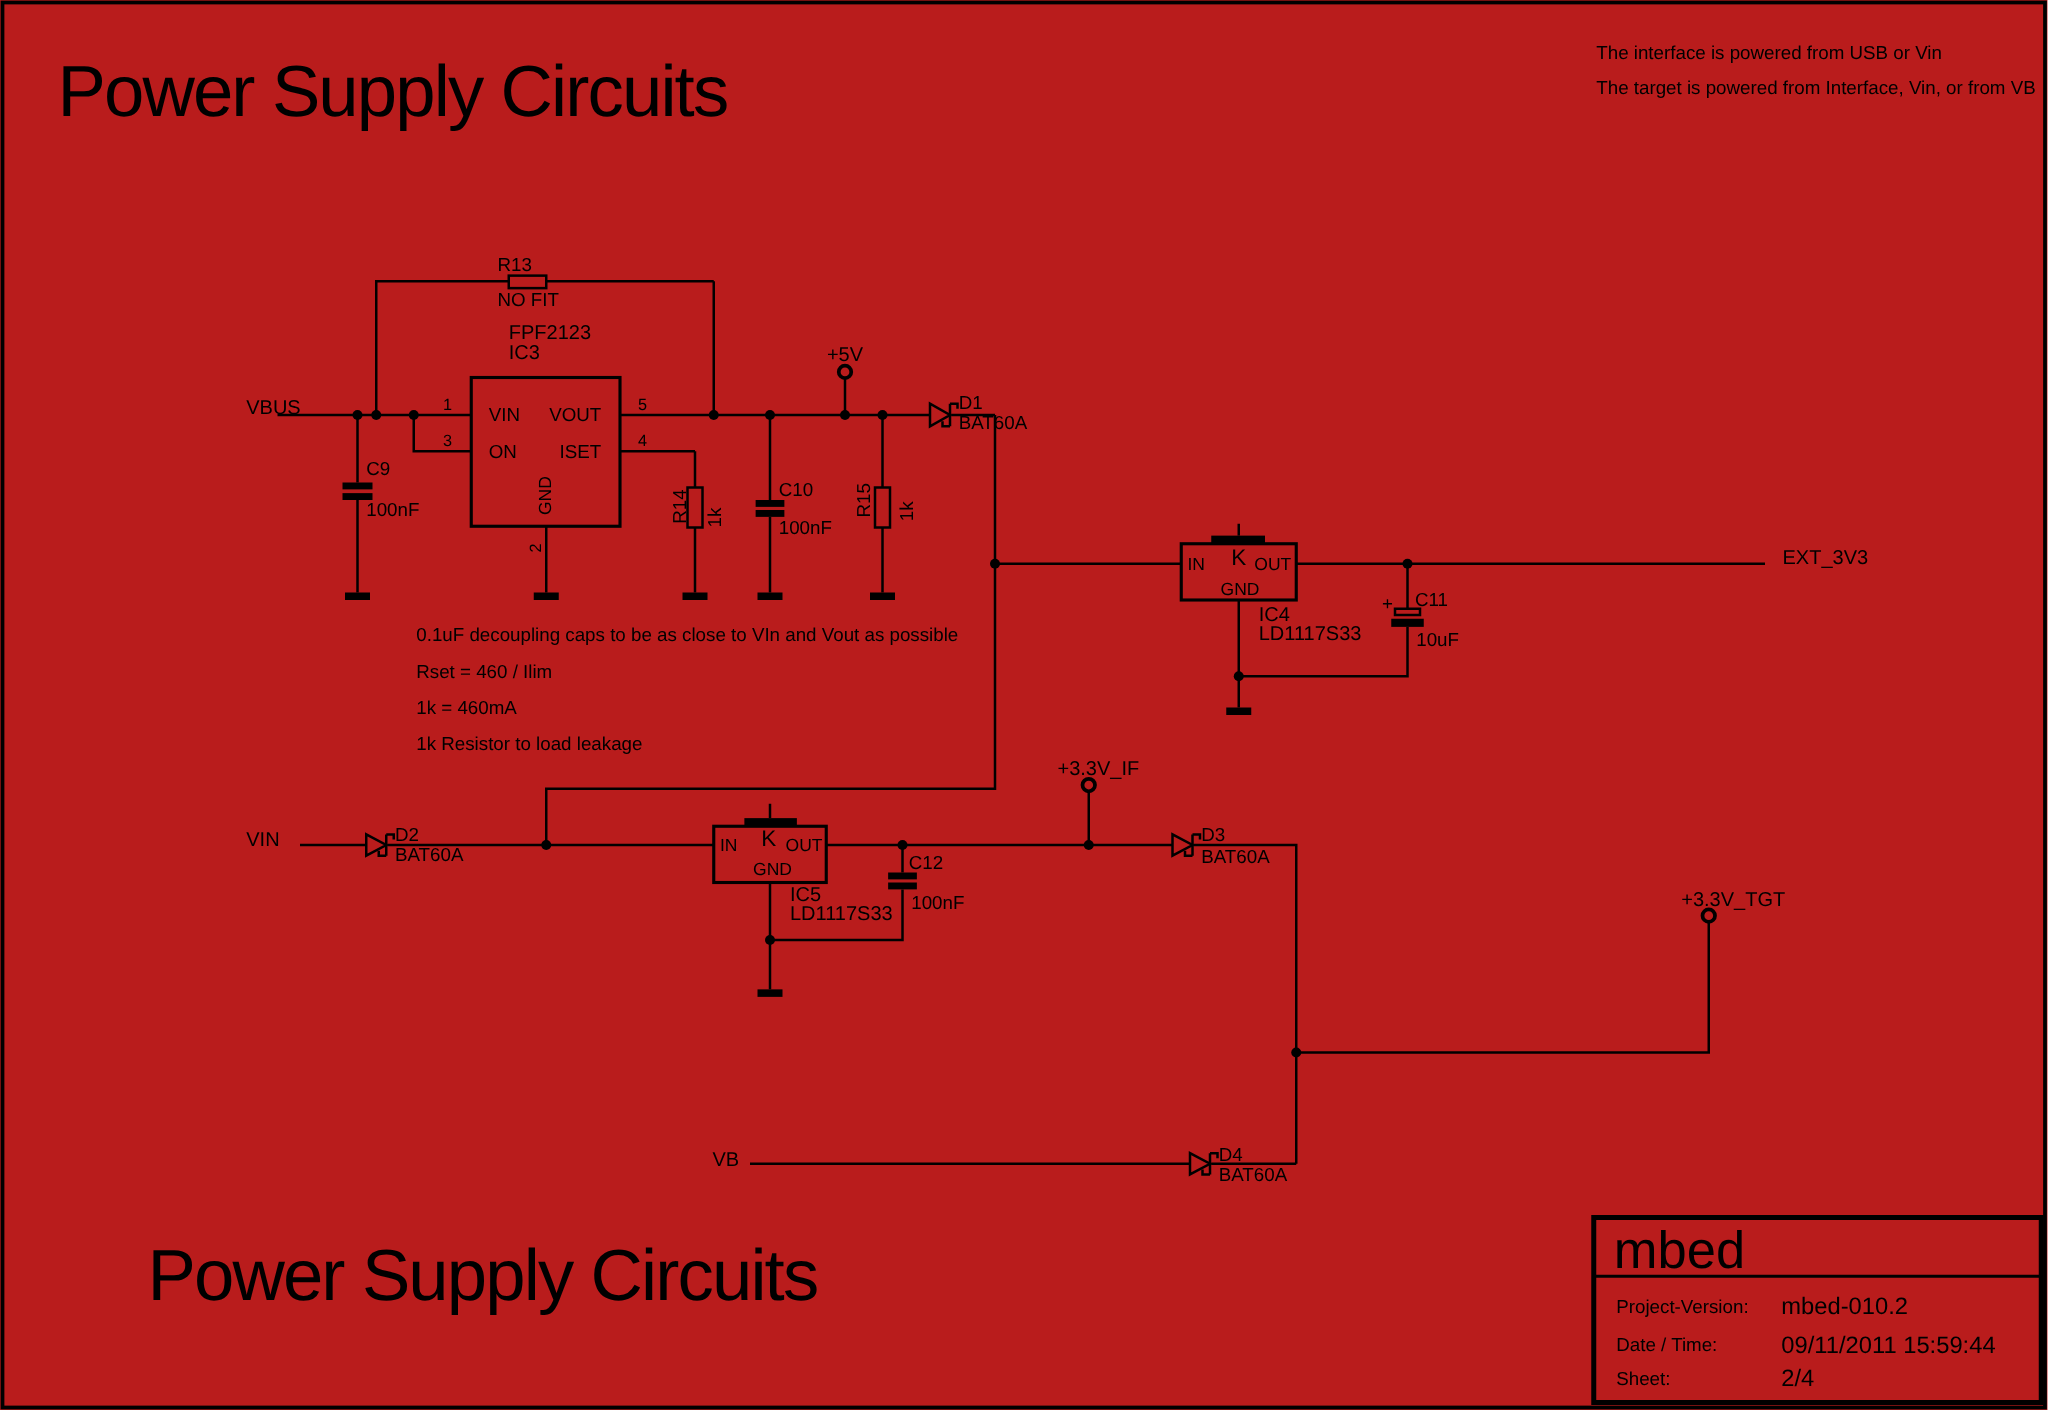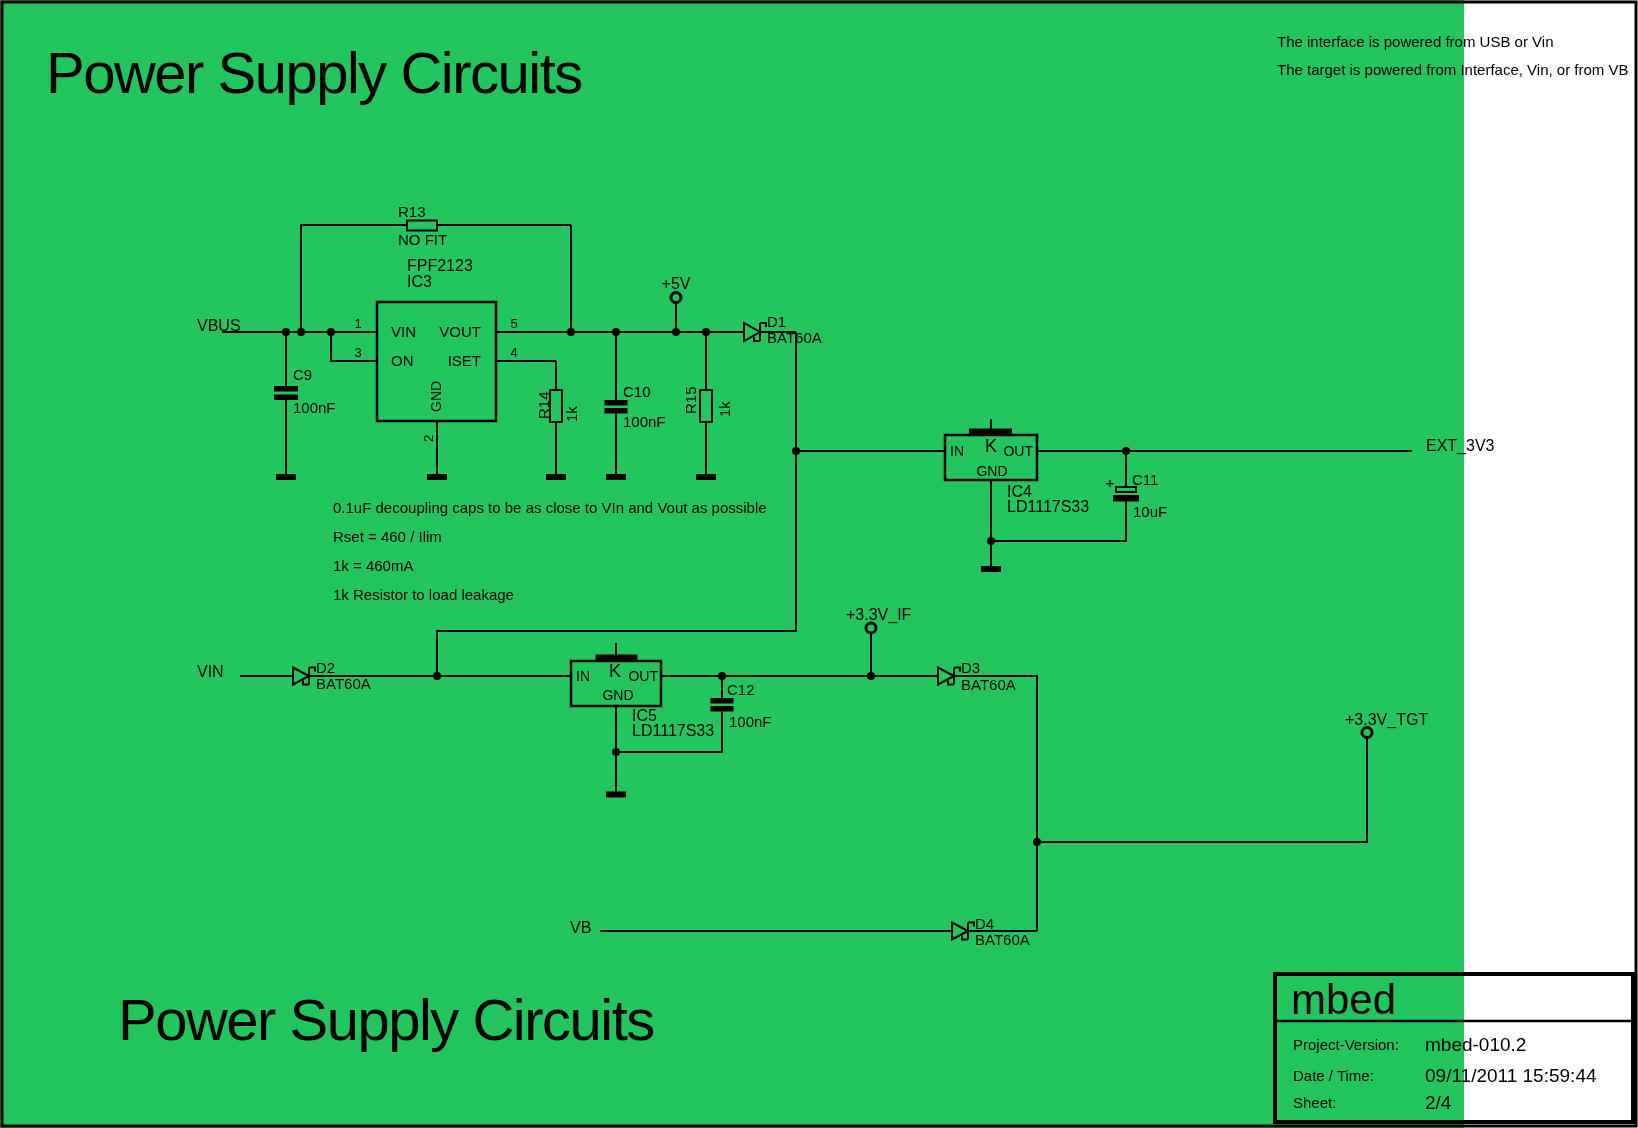--- a/index.html
+++ b/index.html
@@ -1,16 +1,16 @@
 <!DOCTYPE html>
 <html><head>
 <meta charset="utf-8">
 <style>
   html,body{margin:0;padding:0;background:#ffffff;}
-  .page{width:1464px;height:1128px;position:relative;background:#22c55e;}
+  .page{width:1638px;height:1128px;position:relative;background:#b91c1c;}
   svg{display:block;}
   text{font-family:"Liberation Sans", sans-serif;fill:#000;}
   .wire{stroke:#000;stroke-width:2;fill:none;}
   .boxline{stroke:#000;stroke-width:2.5;fill:none;}
   .part{stroke:#000;stroke-width:2;fill:none;}
   .filled{fill:#000;stroke:none;}
   .t16{font-size:16px;}
   .t15{font-size:15px;}
   .t14{font-size:14px;}
   .t13{font-size:13px;}

